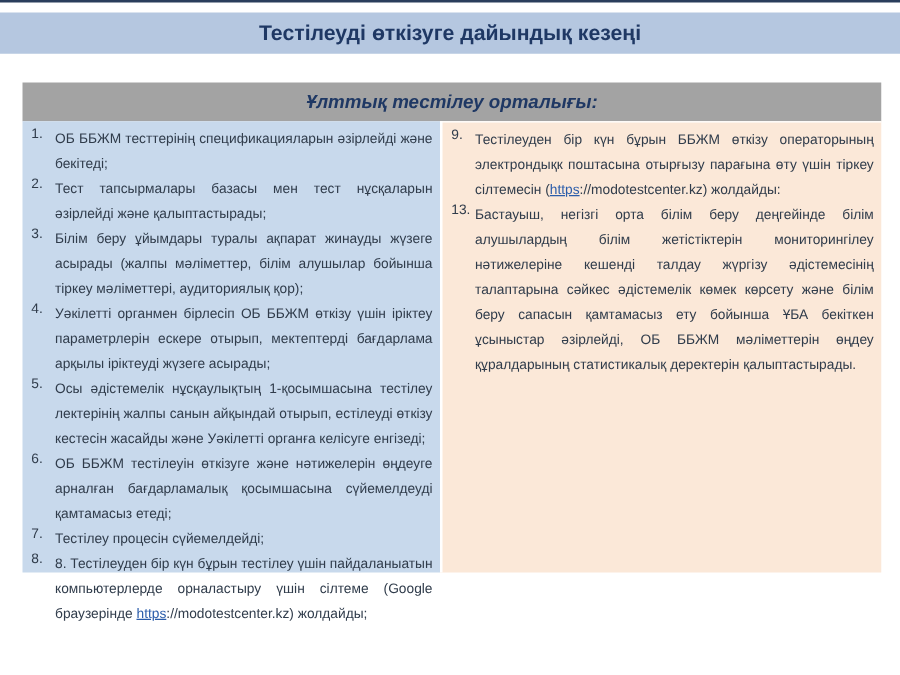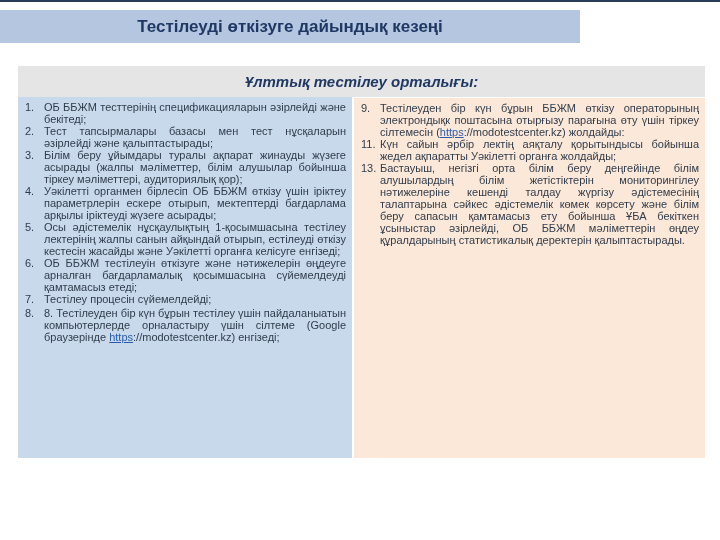--- a/index.html
+++ b/index.html
@@ -8,51 +8,51 @@
     background: #ffffff;
     font-family: "Liberation Sans", sans-serif;
     overflow: hidden;
   }
   .slide { position: relative; width: 720px; height: 540px; background:#ffffff; }
   .top-line {
     position: absolute; top: 0; left: 0; width: 720px; height: 2px;
     background: #2a3e5c;
   }
   .banner {
-    position: absolute; top: 10px; left: 0; width: 580px; height: 33px;
+    position: absolute; top: 10px; left: 0; width: 720px; height: 33px;
     background: #b5c7e0;
     display: flex; align-items: center; justify-content: center;
   }
   .banner span {
     font-size: 17px; font-weight: bold; color: #1f3864;
   }
   .content-box {
     position: absolute; left: 18px; top: 66px; width: 687px; height: 392px;
     display: flex; flex-direction: column;
   }
   .box-header {
-    background: #e5e5e5; height: 31px; flex: 0 0 31px;
+    background: #a3a3a3; height: 31px; flex: 0 0 31px;
     display: flex; align-items: center; justify-content: center;
   }
   .box-header span {
     font-size: 15px; font-weight: bold; font-style: italic; color: #1f3864;
   }
   .columns { flex: 1 1 auto; display: flex; flex-direction: row; min-height: 0; }
   .col { box-sizing: border-box; padding: 4px 6px 4px 4px; }
   .col.left  { width: 334px; flex: 0 0 334px; background: #c8d9ec; }
   .col.right { flex: 1 1 auto; background: #fbe8d8; border-left: 2px solid #ffffff; border-top: 1px solid #ffffff; }
   .item { display: flex; flex-direction: row; }
   .num {
     flex: 0 0 22px; width: 22px;
     font-size: 11px; line-height: 13.7px; color: #303c4b;
     padding-left: 3px; box-sizing: border-box;
   }
   .txt {
     flex: 1 1 auto;
-    font-size: 11px; line-height: 12px; color: #303c4b;
+    font-size: 11px; line-height: 20px; color: #303c4b;
     text-align: justify;
   }
   .link { color: #2a5caa; text-decoration: underline; cursor: pointer; }
 </style>
 </head>
 <body>
 
 <div class="slide">
   <div class="top-line"></div>
 
@@ -91,32 +91,28 @@
         <div class="item">
           <span class="num">6.</span>
           <div class="txt">ОБ ББЖМ тестілеуін өткізуге және нәтижелерін өңдеуге арналған бағдарламалық қосымшасына сүйемелдеуді қамтамасыз етеді;</div>
         </div>
         <div class="item">
           <span class="num">7.</span>
           <div class="txt">Тестілеу процесін сүйемелдейді;</div>
         </div>
         <div class="item">
           <span class="num">8.</span>
-          <div class="txt"><span>8. Тестілеуден бір күн бұрын тестілеу үшін пайдаланыатын компьютерлерде орналастыру үшін сілтеме (Google браузерінде </span><span class="link">https</span><span>://modotestcenter.kz) енгізеді;</span></div>
+          <div class="txt"><span>8. Тестілеуден бір күн бұрын тестілеу үшін пайдаланыатын компьютерлерде орналастыру үшін сілтеме (Google браузерінде </span><span class="link">https</span><span>://modotestcenter.kz) жолдайды;</span></div>
         </div>
       </div>
 
       <div class="col right">
         <div class="item">
           <span class="num">9.</span>
           <div class="txt"><span>Тестілеуден бір күн бұрын ББЖМ өткізу операторының электрондықк поштасына отырғызу парағына өту үшін тіркеу сілтемесін (</span><span class="link">https</span><span>://modotestcenter.kz) жолдайды:</span></div>
-        </div>
-        <div class="item">
-          <span class="num">11.</span>
-          <div class="txt">Күн сайын әрбір лектің аяқталу қорытындысы бойынша жедел ақпаратты Уәкілетті органға жолдайды;</div>
         </div>
         <div class="item">
           <span class="num">13.</span>
           <div class="txt">Бастауыш, негізгі орта білім беру деңгейінде білім алушылардың білім жетістіктерін мониторингілеу нәтижелеріне кешенді талдау жүргізу әдістемесінің талаптарына сәйкес әдістемелік көмек көрсету  және білім беру сапасын қамтамасыз ету бойынша ҰБА бекіткен ұсыныстар әзірлейді, ОБ ББЖМ мәліметтерін өңдеу құралдарының статистикалық деректерін қалыптастырады.</div>
         </div>
       </div>
 
     </div>
   </div>
 </div>

